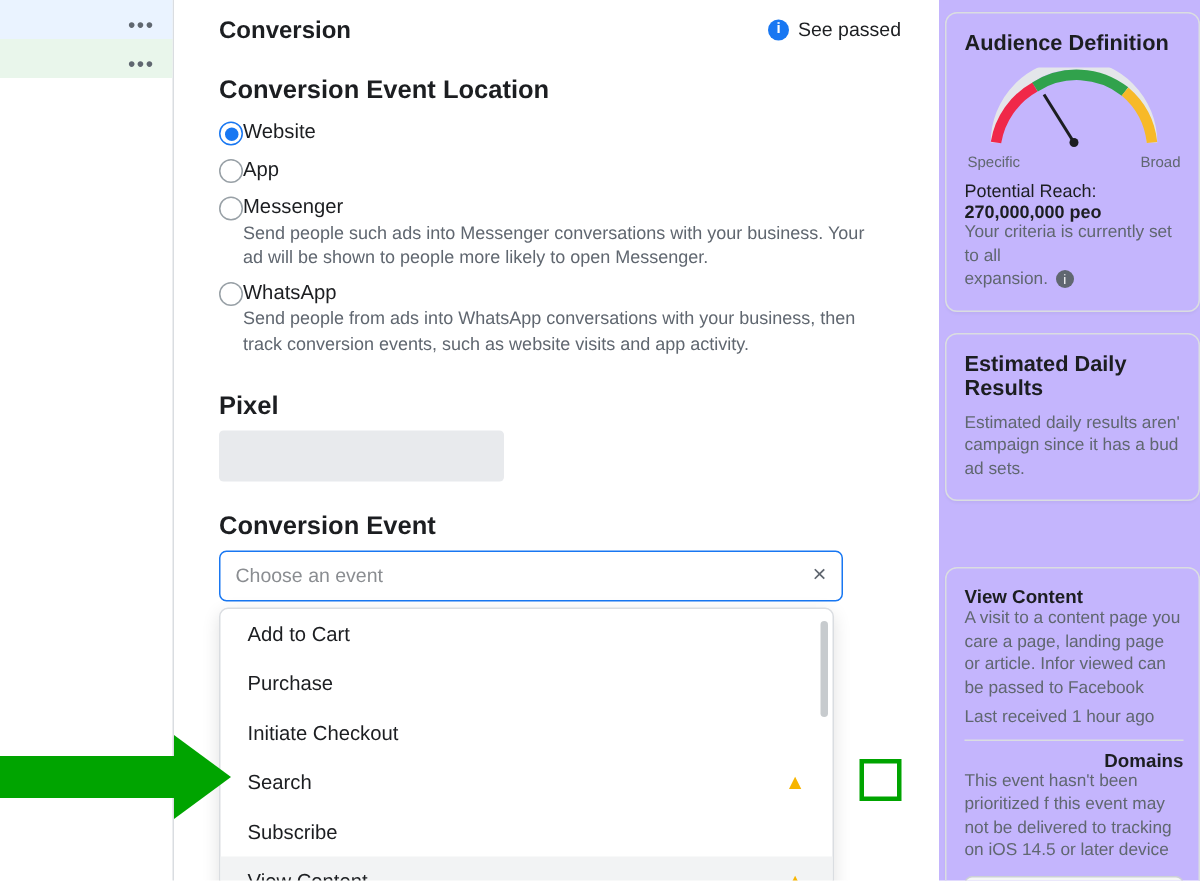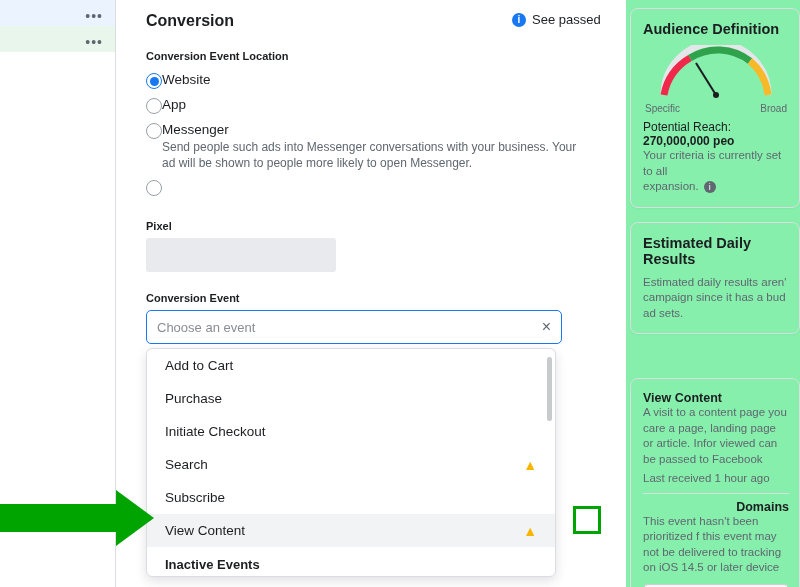--- a/index.html
+++ b/index.html
@@ -16,37 +16,37 @@
   .viewport{position:relative;width:800px;height:587px;display:flex;}
   .left-rail{width:116px;background:#fff;border-right:1px solid var(--border);}
   .rail-item{height:26px;background:transparent;position:relative;}
   .rail-item.a{background:#eaf3ff;}
   .rail-item.b{background:#e9f6eb;}
   .dots{position:absolute;right:12px;top:8px;color:#606770;font-size:14px;letter-spacing:1px;}
   .center{flex:1;min-width:0;padding:10px 12px 0 30px;overflow:hidden;}
   h3.section-title{font-size:16px;font-weight:700;margin:2px 0 12px 0;}
   .updates{position:absolute;top:12px;left:512px;display:flex;align-items:center;gap:6px;color:#1c1e21;font-size:13px;}
   .info-dot{width:14px;height:14px;border-radius:50%;background:var(--blue);display:inline-flex;align-items:center;justify-content:center;color:#fff;font-size:10px;font-weight:700;}
-  h4.subhead{font-size:11px;font-weight:700;margin:20px 0 6px 0;}
+  h4.subhead{font-size:17px;font-weight:700;margin:20px 0 6px 0;}
   .radio-row{display:flex;align-items:flex-start;padding:4px 0;}
   .radio{width:16px;height:16px;border:1.5px solid #98a0a6;border-radius:50%;margin-top:1px;flex:none;position:relative;}
   .radio.checked{border-color:var(--blue);}
   .radio.checked::after{content:"";position:absolute;inset:2.5px;border-radius:50%;background:var(--blue);}
   .radio-label{font-size:13.5px;color:#1c1e21;}
   .radio-desc{font-size:12px;color:var(--muted);line-height:1.35;margin-top:2px;max-width:430px;}
   .pixel-box{width:190px;height:34px;background:#e8eaed;border-radius:3px;margin:4px 0 12px 0;}
   .ev-select{width:416px;height:34px;border:1px solid var(--blue);border-radius:5px;display:flex;align-items:center;justify-content:space-between;padding:0 10px;color:#8a8d91;font-size:13px;}
   .ev-clear{color:#606770;font-size:16px;cursor:pointer;}
   .dropdown{position:relative;width:410px;margin-top:4px;border:1px solid var(--border);border-radius:6px;box-shadow:0 4px 12px rgba(0,0,0,.12);background:#fff;}
   .dd-scroll{position:absolute;top:8px;right:3px;width:5px;height:64px;background:#c7cbce;border-radius:3px;}
   .dd-item{height:33px;display:flex;align-items:center;padding:0 18px;font-size:13.5px;color:#1c1e21;justify-content:space-between;}
   .dd-item.hover{background:#f2f3f4;}
   .dd-item .warn{color:#f7b500;font-size:14px;}
   .dd-sep-title{padding:10px 18px 4px 18px;font-size:13px;font-weight:700;color:#1c1e21;}
-  .right{width:174px;flex:none;background:#86efac;padding:8px 0 0 0;overflow:hidden;position:relative;}
+  .right{width:174px;flex:none;background:#c4b5fd;padding:8px 0 0 0;overflow:hidden;position:relative;}
   .card{border:1px solid var(--border);border-radius:8px;margin:0 0 14px 4px;padding:12px 10px 12px 12px;box-shadow:0 1px 2px rgba(0,0,0,.04);}
   .card h5{margin:0 0 8px 0;font-size:14.5px;font-weight:700;}
   .gauge{width:132px;height:56px;margin:0 auto 2px;position:relative;}
   .gauge svg{width:132px;height:56px;}
   .gauge-labels{display:flex;justify-content:space-between;font-size:10px;color:#606770;margin:0 2px 6px;}
   .reach{font-size:12px;color:#1c1e21;}
   .reach b{font-weight:700;}
   .small-muted{font-size:11.5px;color:#606770;line-height:1.35;}
   .info-i{display:inline-flex;width:12px;height:12px;border-radius:50%;background:#606770;color:#fff;font-size:9px;align-items:center;justify-content:center;margin-left:2px;}
   .vc-card{margin-top:44px;}
@@ -92,20 +92,24 @@
     </div>
     <div class="radio-row">
       <span class="radio"></span>
       <div>
         <div class="radio-label">Messenger</div>
         <div class="radio-desc">Send people such ads into Messenger conversations with your business. Your ad will be shown to people more likely to open Messenger.</div>
       </div>
     </div>
     <div class="radio-row">
       <span class="radio"></span>
+      <div>
+        <div class="radio-label">WhatsApp</div>
+        <div class="radio-desc">Send people from ads into WhatsApp conversations with your business, then track conversion events, such as website visits and app activity.</div>
+      </div>
     </div>
 
     <h4 class="subhead">Pixel</h4>
     <div class="pixel-box"></div>
 
     <h4 class="subhead">Conversion Event</h4>
     <div class="ev-select">
       <span>Choose an event</span>
       <span class="ev-clear">×</span>
     </div>

